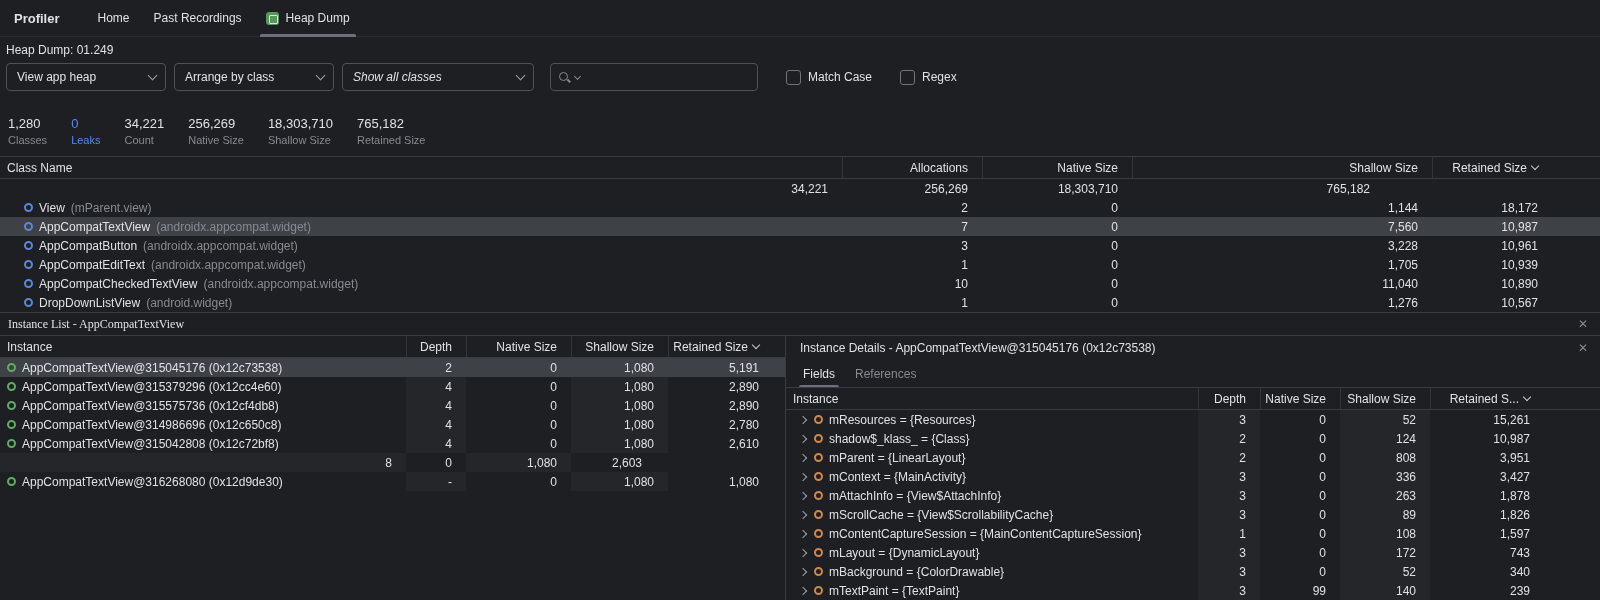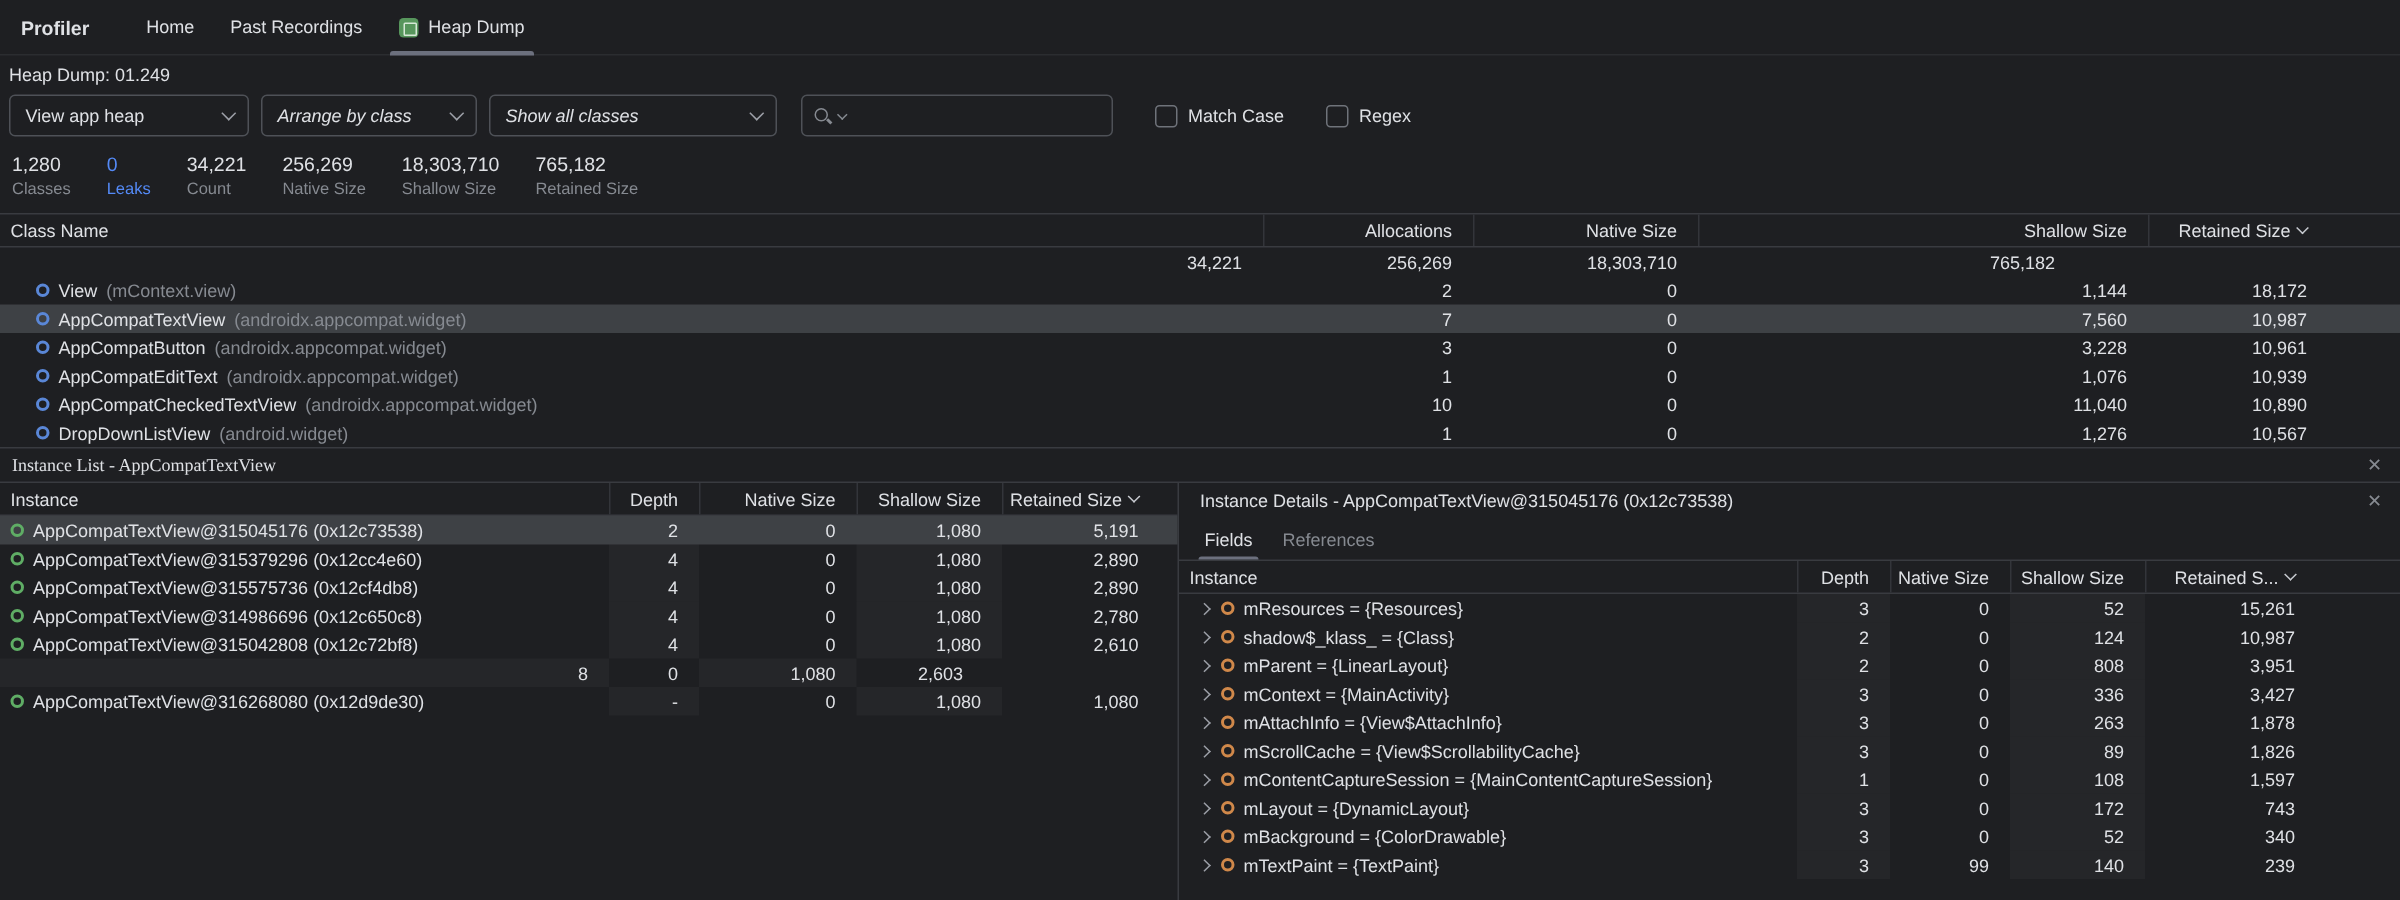--- a/index.html
+++ b/index.html
@@ -21,32 +21,32 @@
   .app-title{font-weight:700;font-size:13px;align-self:center;margin-right:26px;}
   .tab{display:flex;align-items:center;gap:7px;padding:16px 12px;position:relative;}
   .tab.active::after{content:"";position:absolute;left:6px;right:6px;bottom:-1px;height:3px;background:#6c707e;border-radius:2px 2px 0 0;}
   .heapdump-tab-icon{width:13px;height:13px;border-radius:3px;background:var(--tab-icon);position:relative;flex:none;}
   .heapdump-tab-icon::after{content:"";position:absolute;left:3px;top:3px;width:7px;height:7px;border:1.4px solid #d6e8d6;border-radius:1px;}
   
   .session-label{padding:6px 0 5px 6px;}
   
   .toolbar{display:flex;align-items:center;gap:8px;padding:1px 6px 8px 6px;}
   .select{height:28px;border:1px solid #4e5157;border-radius:4px;display:flex;align-items:center;justify-content:space-between;padding:0 9px 0 10px;gap:5px;background:var(--bg);text-align:center;}
-  .sel-heap{width:160px;} .sel-arrange{width:144px;font-style:italic;} .sel-classes{width:192px;font-style:italic;}
+  .sel-heap{width:160px;} .sel-arrange{width:160px;} .sel-classes{width:192px;font-style:italic;}
   .chev-down{width:7px;height:7px;border-right:1.5px solid #9da0a8;border-bottom:1.5px solid #9da0a8;transform:rotate(45deg);margin-top:-4px;flex:none;}
   .search{height:28px;width:208px;border:1px solid #4e5157;border-radius:4px;display:flex;align-items:center;padding:0 8px;gap:3px;margin-left:8px;}
   .mag{position:relative;width:13px;height:13px;flex:none;}
   .mag::before{content:"";position:absolute;left:0;top:1px;width:7px;height:7px;border:1.5px solid #868a91;border-radius:50%;}
   .mag::after{content:"";position:absolute;left:8px;top:9px;width:4px;height:1.5px;background:#868a91;transform:rotate(45deg);}
   .mini-chev{width:5px;height:5px;border-right:1.2px solid #868a91;border-bottom:1.2px solid #868a91;transform:rotate(45deg);margin-top:-2px;flex:none;}
   .search-input{background:transparent;border:none;outline:none;color:var(--text);flex:1;font:inherit;min-width:0;}
   .check-row{display:flex;align-items:center;gap:7px;margin-left:20px;}
   .checkbox{width:15px;height:15px;border:1.5px solid #6f737a;border-radius:3px;flex:none;}
   
-  .stats{display:flex;gap:24px;padding:3px 8px 10px 8px;}
+  .stats{display:flex;gap:24px;padding:3px 8px 10px 8px;margin-top:14px;}
   .stat{display:flex;flex-direction:column;gap:3px;}
   .stat-value{font-size:13px;}
   .stat-label{font-size:11px;color:var(--muted);}
   .stat.accent .stat-value,.stat.accent .stat-label{color:var(--accent);}
   
   .thead{display:grid;align-items:center;height:22px;border-bottom:1px solid var(--panel-border);}
   .th{padding-left:7px;white-space:nowrap;overflow:hidden;}
   .th.num{display:flex;align-items:center;justify-content:flex-end;gap:5px;border-left:1px solid #33353a;height:100%;padding-right:14px;}
   .sort-chev{width:6px;height:6px;border-right:1.4px solid #c8cbd1;border-bottom:1.4px solid #c8cbd1;transform:rotate(45deg);margin-top:-3px;flex:none;}
   .trow{display:grid;align-items:center;height:19px;}
@@ -181,21 +181,21 @@
   <div class="trow">
     <span class="num">34,221</span>
     <span class="num">256,269</span>
     <span class="num">18,303,710</span>
     <span class="num last">765,182</span>
   </div>
   <div class="trow">
     <span class="cell-name lvl1">
         <span class="ring"></span>
         <span>View</span>
-        <span class="pkg">(mContext.view)</span>
+        <span class="pkg">(mParent.view)</span>
       </span>
     <span class="num">2</span>
     <span class="num">0</span>
     <span class="num">1,144</span>
     <span class="num last">18,172</span>
   </div>
   <div class="trow selected">
     <span class="cell-name lvl1">
         <span class="ring"></span>
         <span>AppCompatTextView</span>
@@ -218,21 +218,21 @@
     <span class="num last">10,961</span>
   </div>
   <div class="trow">
     <span class="cell-name lvl1">
         <span class="ring"></span>
         <span>AppCompatEditText</span>
         <span class="pkg">(androidx.appcompat.widget)</span>
       </span>
     <span class="num">1</span>
     <span class="num">0</span>
-    <span class="num">1,076</span>
+    <span class="num">1,705</span>
     <span class="num last">10,939</span>
   </div>
   <div class="trow">
     <span class="cell-name lvl1">
         <span class="ring"></span>
         <span>AppCompatCheckedTextView</span>
         <span class="pkg">(androidx.appcompat.widget)</span>
       </span>
     <span class="num">10</span>
     <span class="num">0</span>

